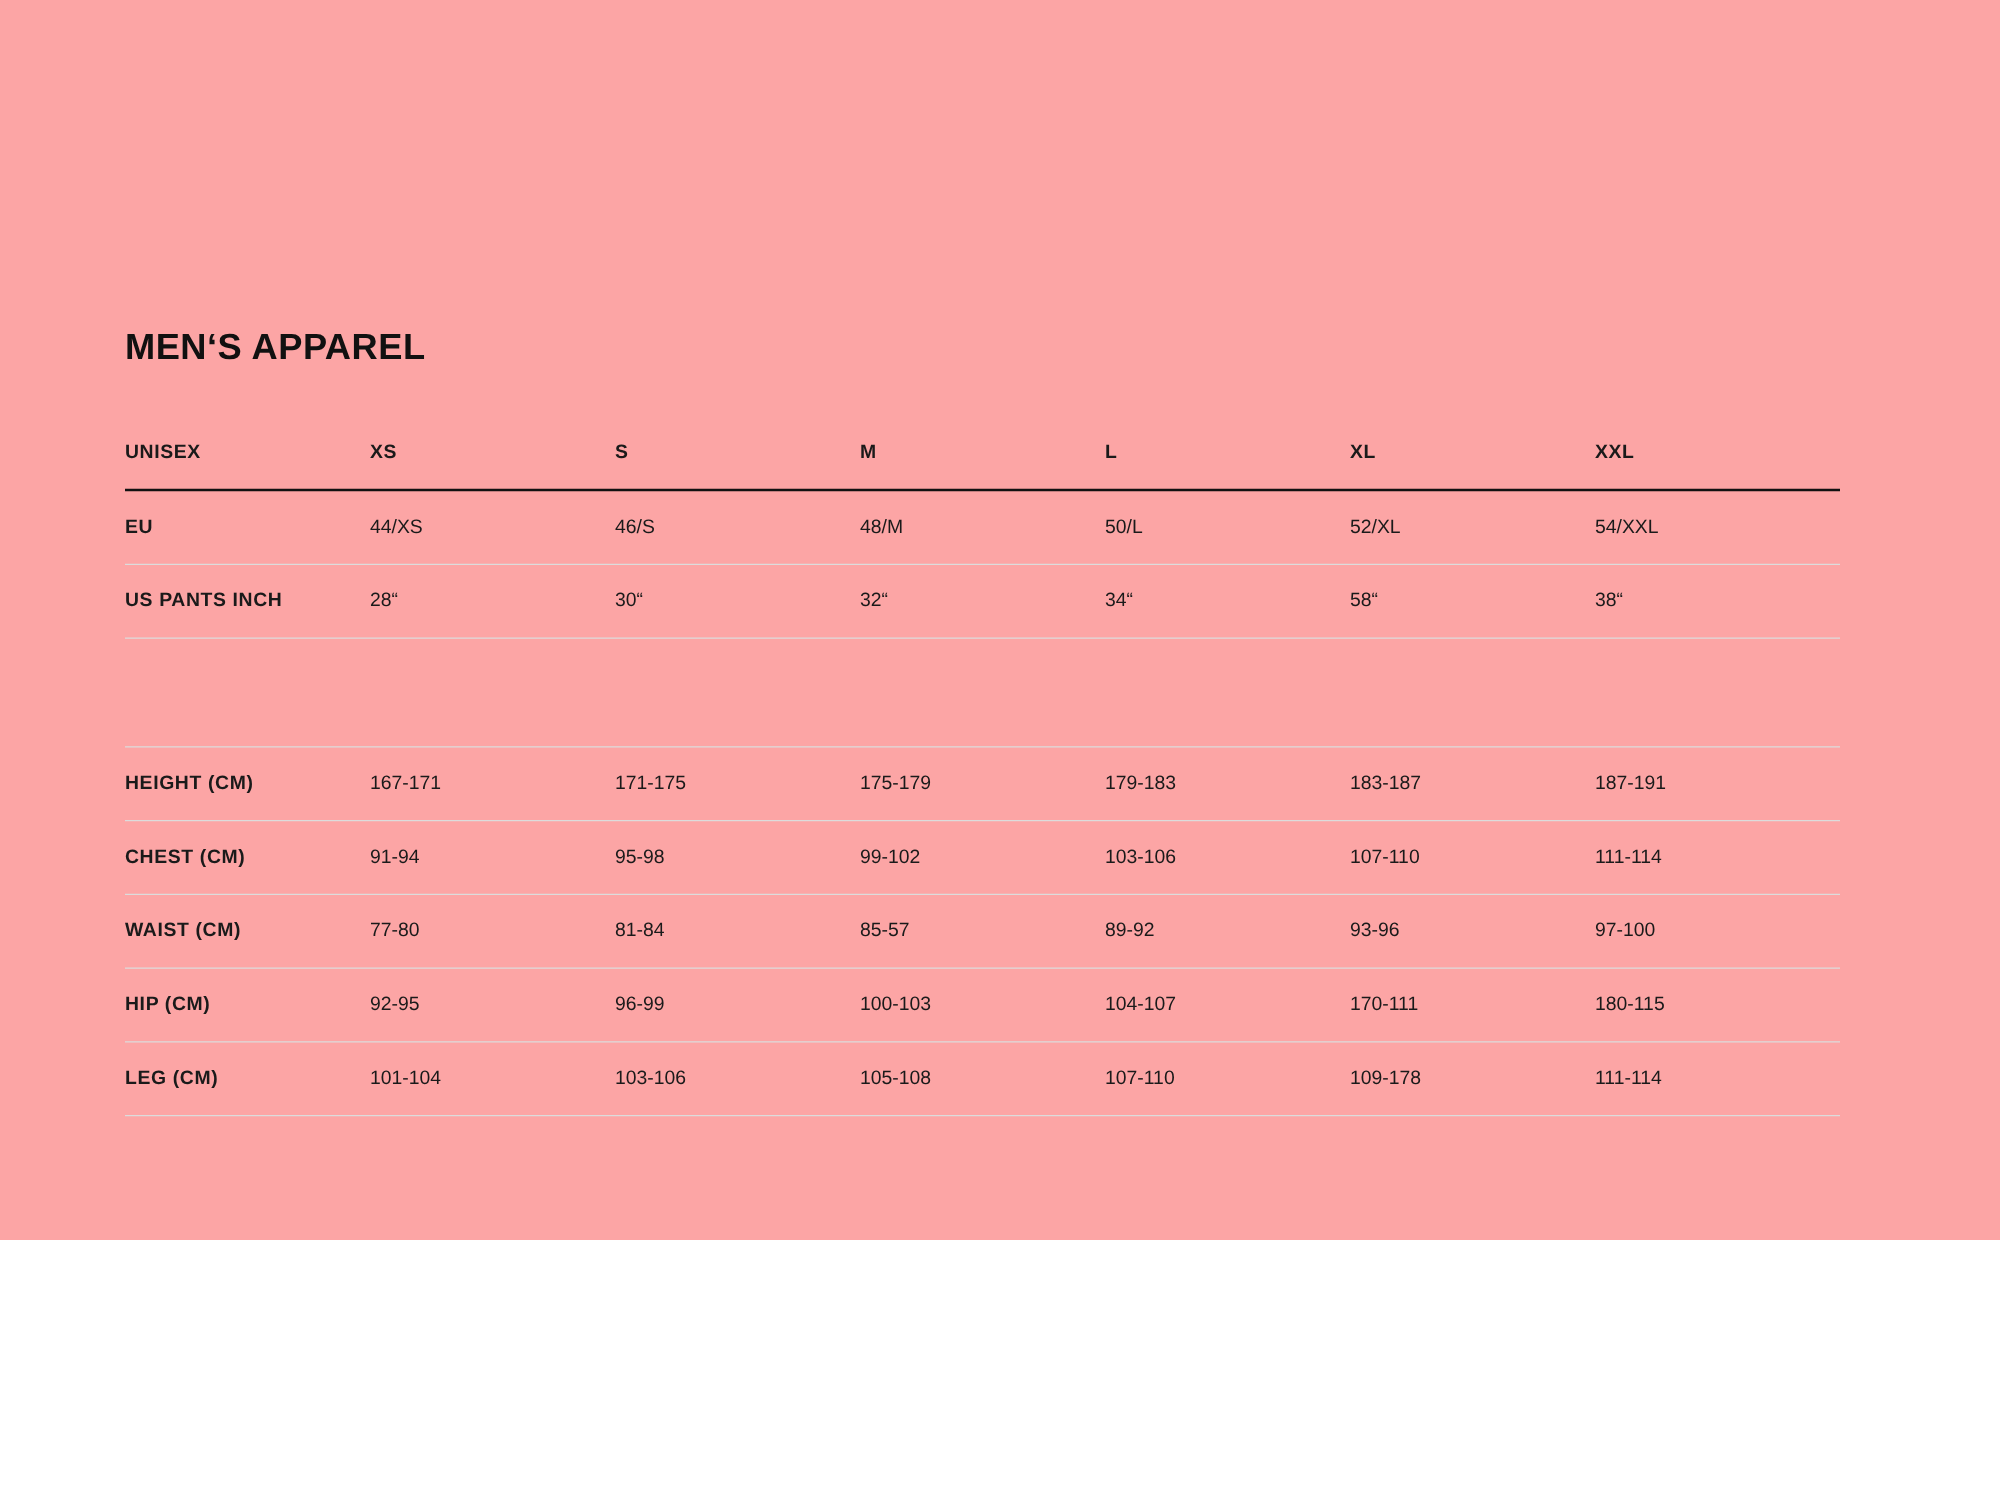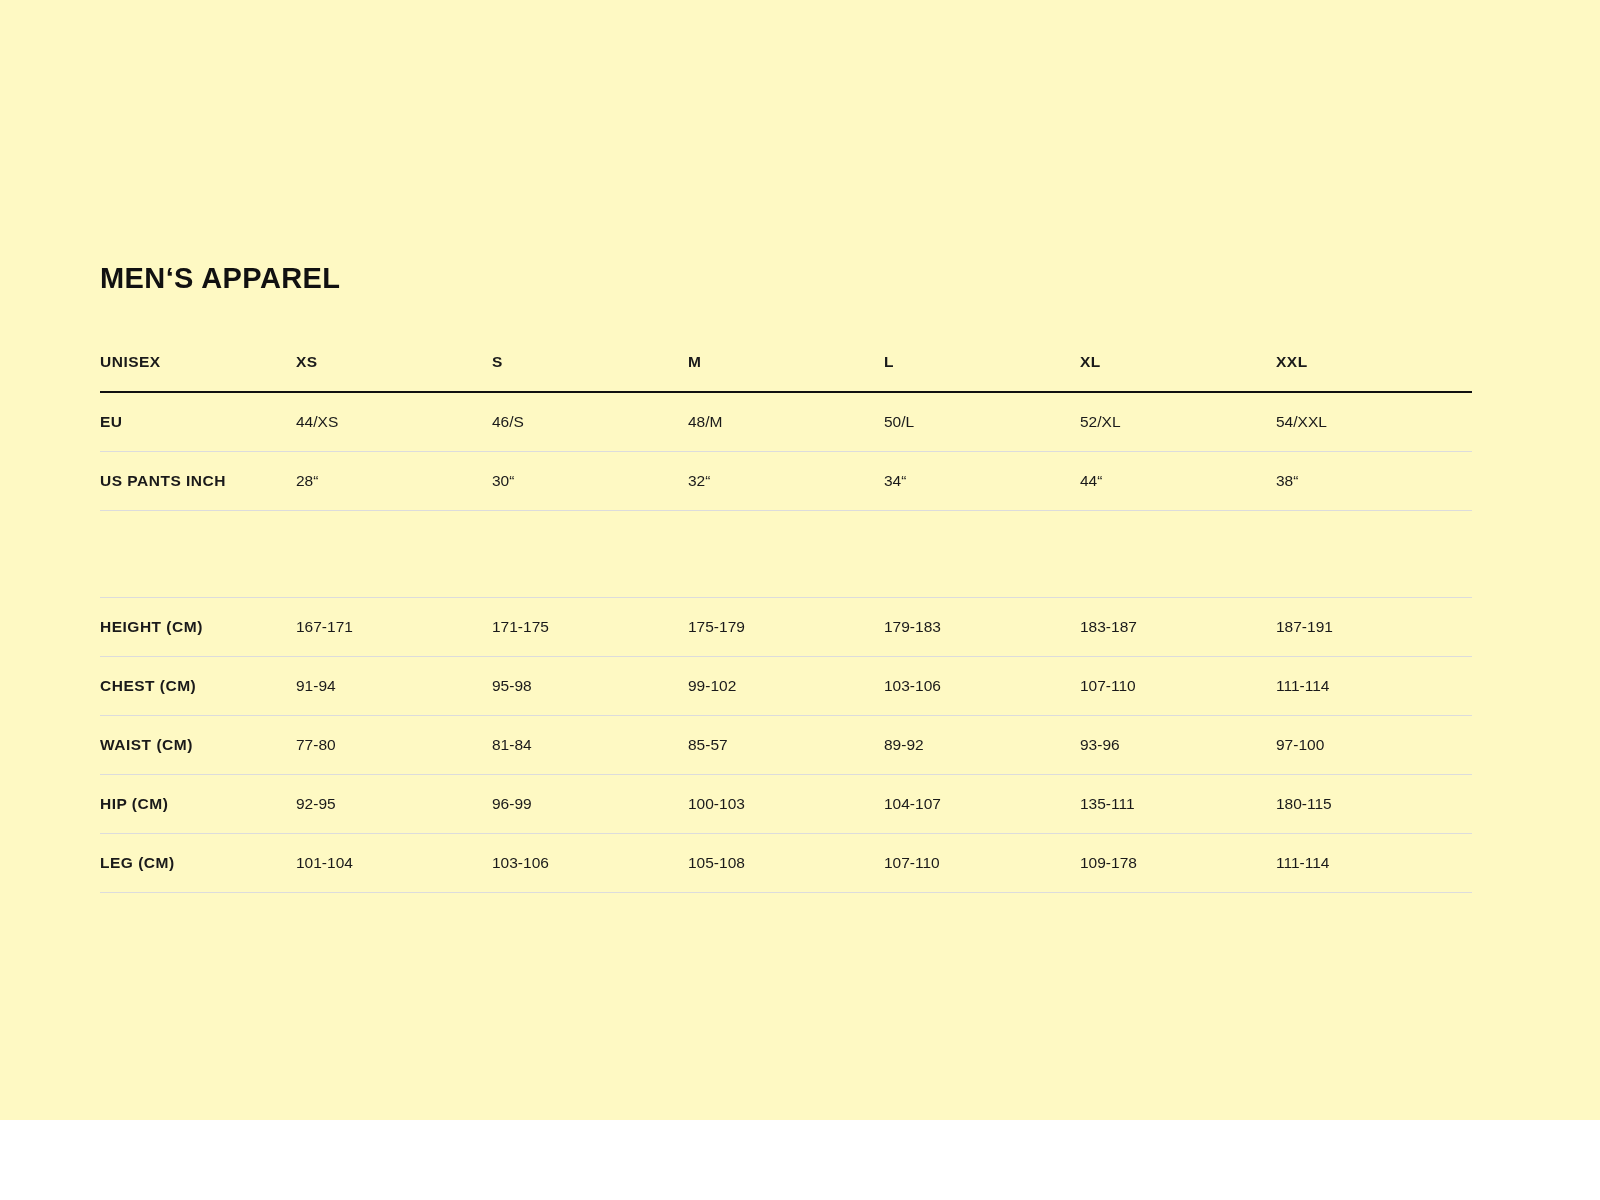--- a/index.html
+++ b/index.html
@@ -10,22 +10,22 @@
   body {
     width: 1600px;
     height: 1200px;
     font-family: "Liberation Sans", sans-serif;
     color: #111111;
     overflow: hidden;
   }
   .page {
     position: relative;
     width: 1600px;
-    height: 1120px;
-    background: #fef9c3;
+    height: 992px;
+    background: #fca5a5;
     box-sizing: border-box;
   }
   .content {
     position: absolute;
     left: 100px;
     top: 262px;
     width: 1372px;
   }
   .title {
     font-size: 29px;
@@ -123,21 +123,21 @@
           <td class="value">54/XXL</td>
         </tr>
 
 
         <tr>
           <td class="row-label">US PANTS INCH</td>
           <td class="value">28“</td>
           <td class="value">30“</td>
           <td class="value">32“</td>
           <td class="value">34“</td>
-          <td class="value">44“</td>
+          <td class="value">58“</td>
           <td class="value">38“</td>
         </tr>
 
         <tr class="spacer-row">
           <td></td>
           <td></td>
           <td></td>
           <td></td>
           <td></td>
           <td></td>
@@ -173,21 +173,21 @@
           <td class="value">93-96</td>
           <td class="value">97-100</td>
         </tr>
 
         <tr>
           <td class="row-label">HIP (CM)</td>
           <td class="value">92-95</td>
           <td class="value">96-99</td>
           <td class="value">100-103</td>
           <td class="value">104-107</td>
-          <td class="value">135-111</td>
+          <td class="value">170-111</td>
           <td class="value">180-115</td>
         </tr>
 
         <tr>
           <td class="row-label">LEG (CM)</td>
           <td class="value">101-104</td>
           <td class="value">103-106</td>
           <td class="value">105-108</td>
           <td class="value">107-110</td>
           <td class="value">109-178</td>

